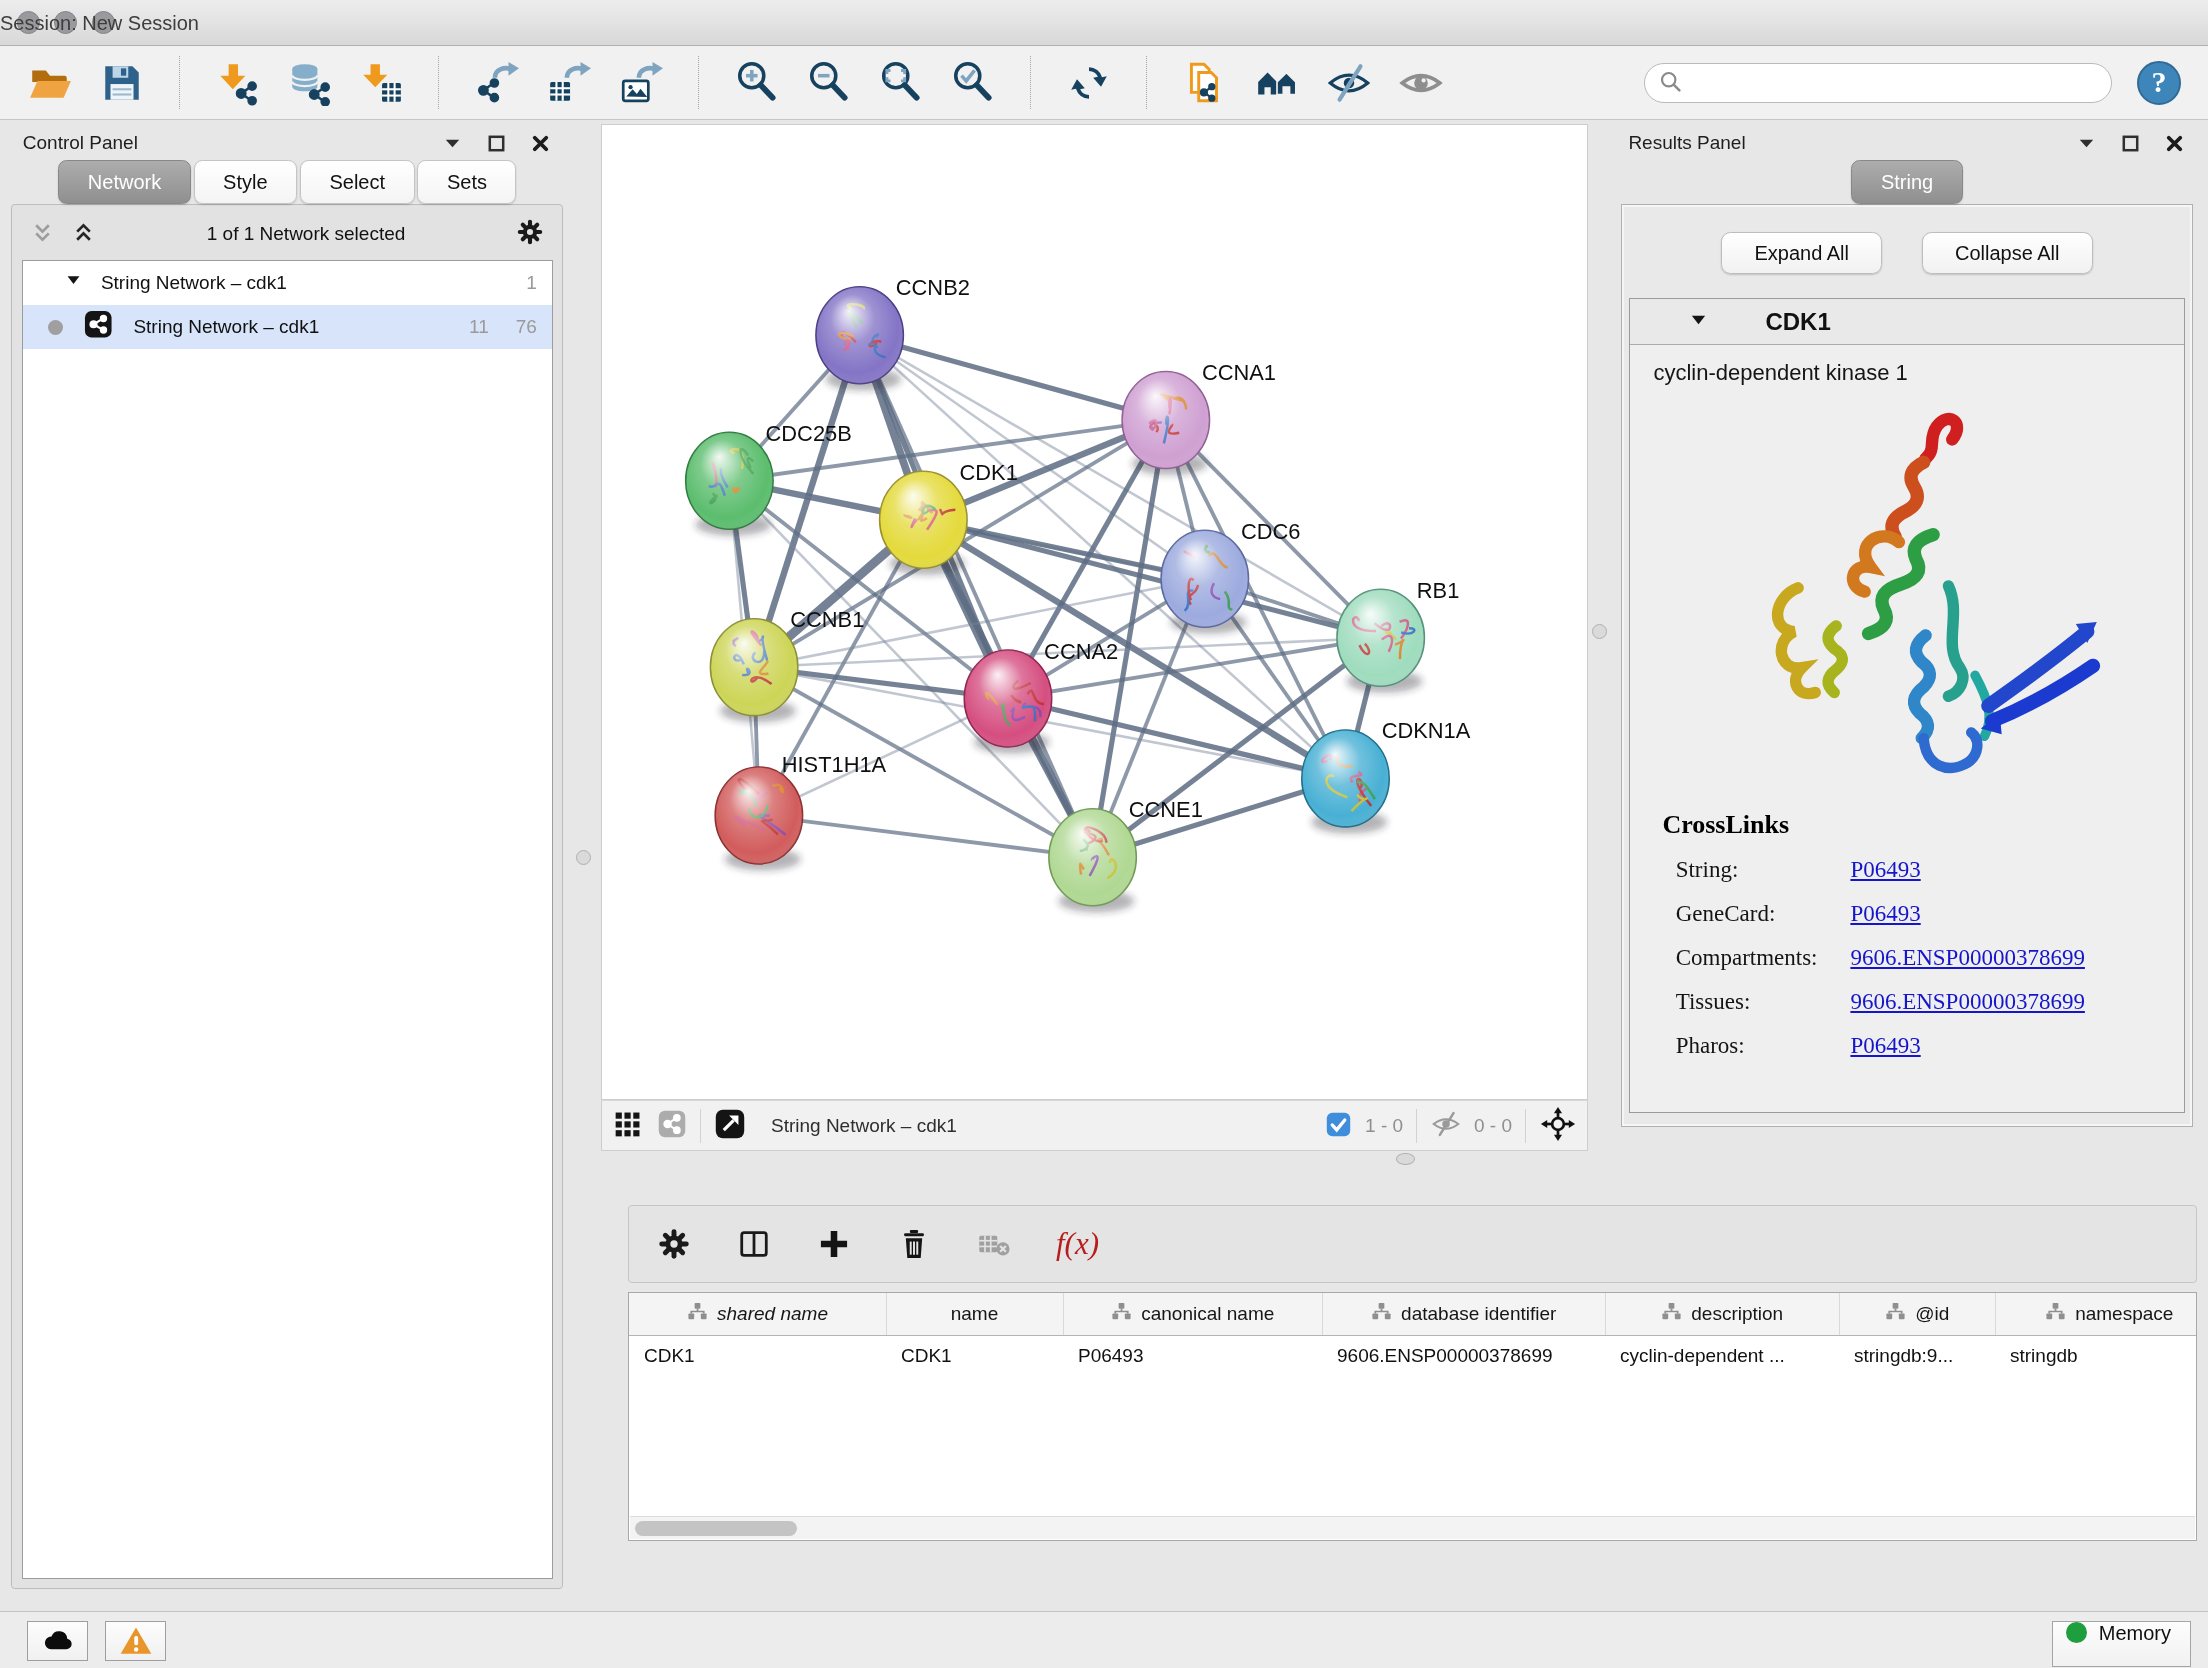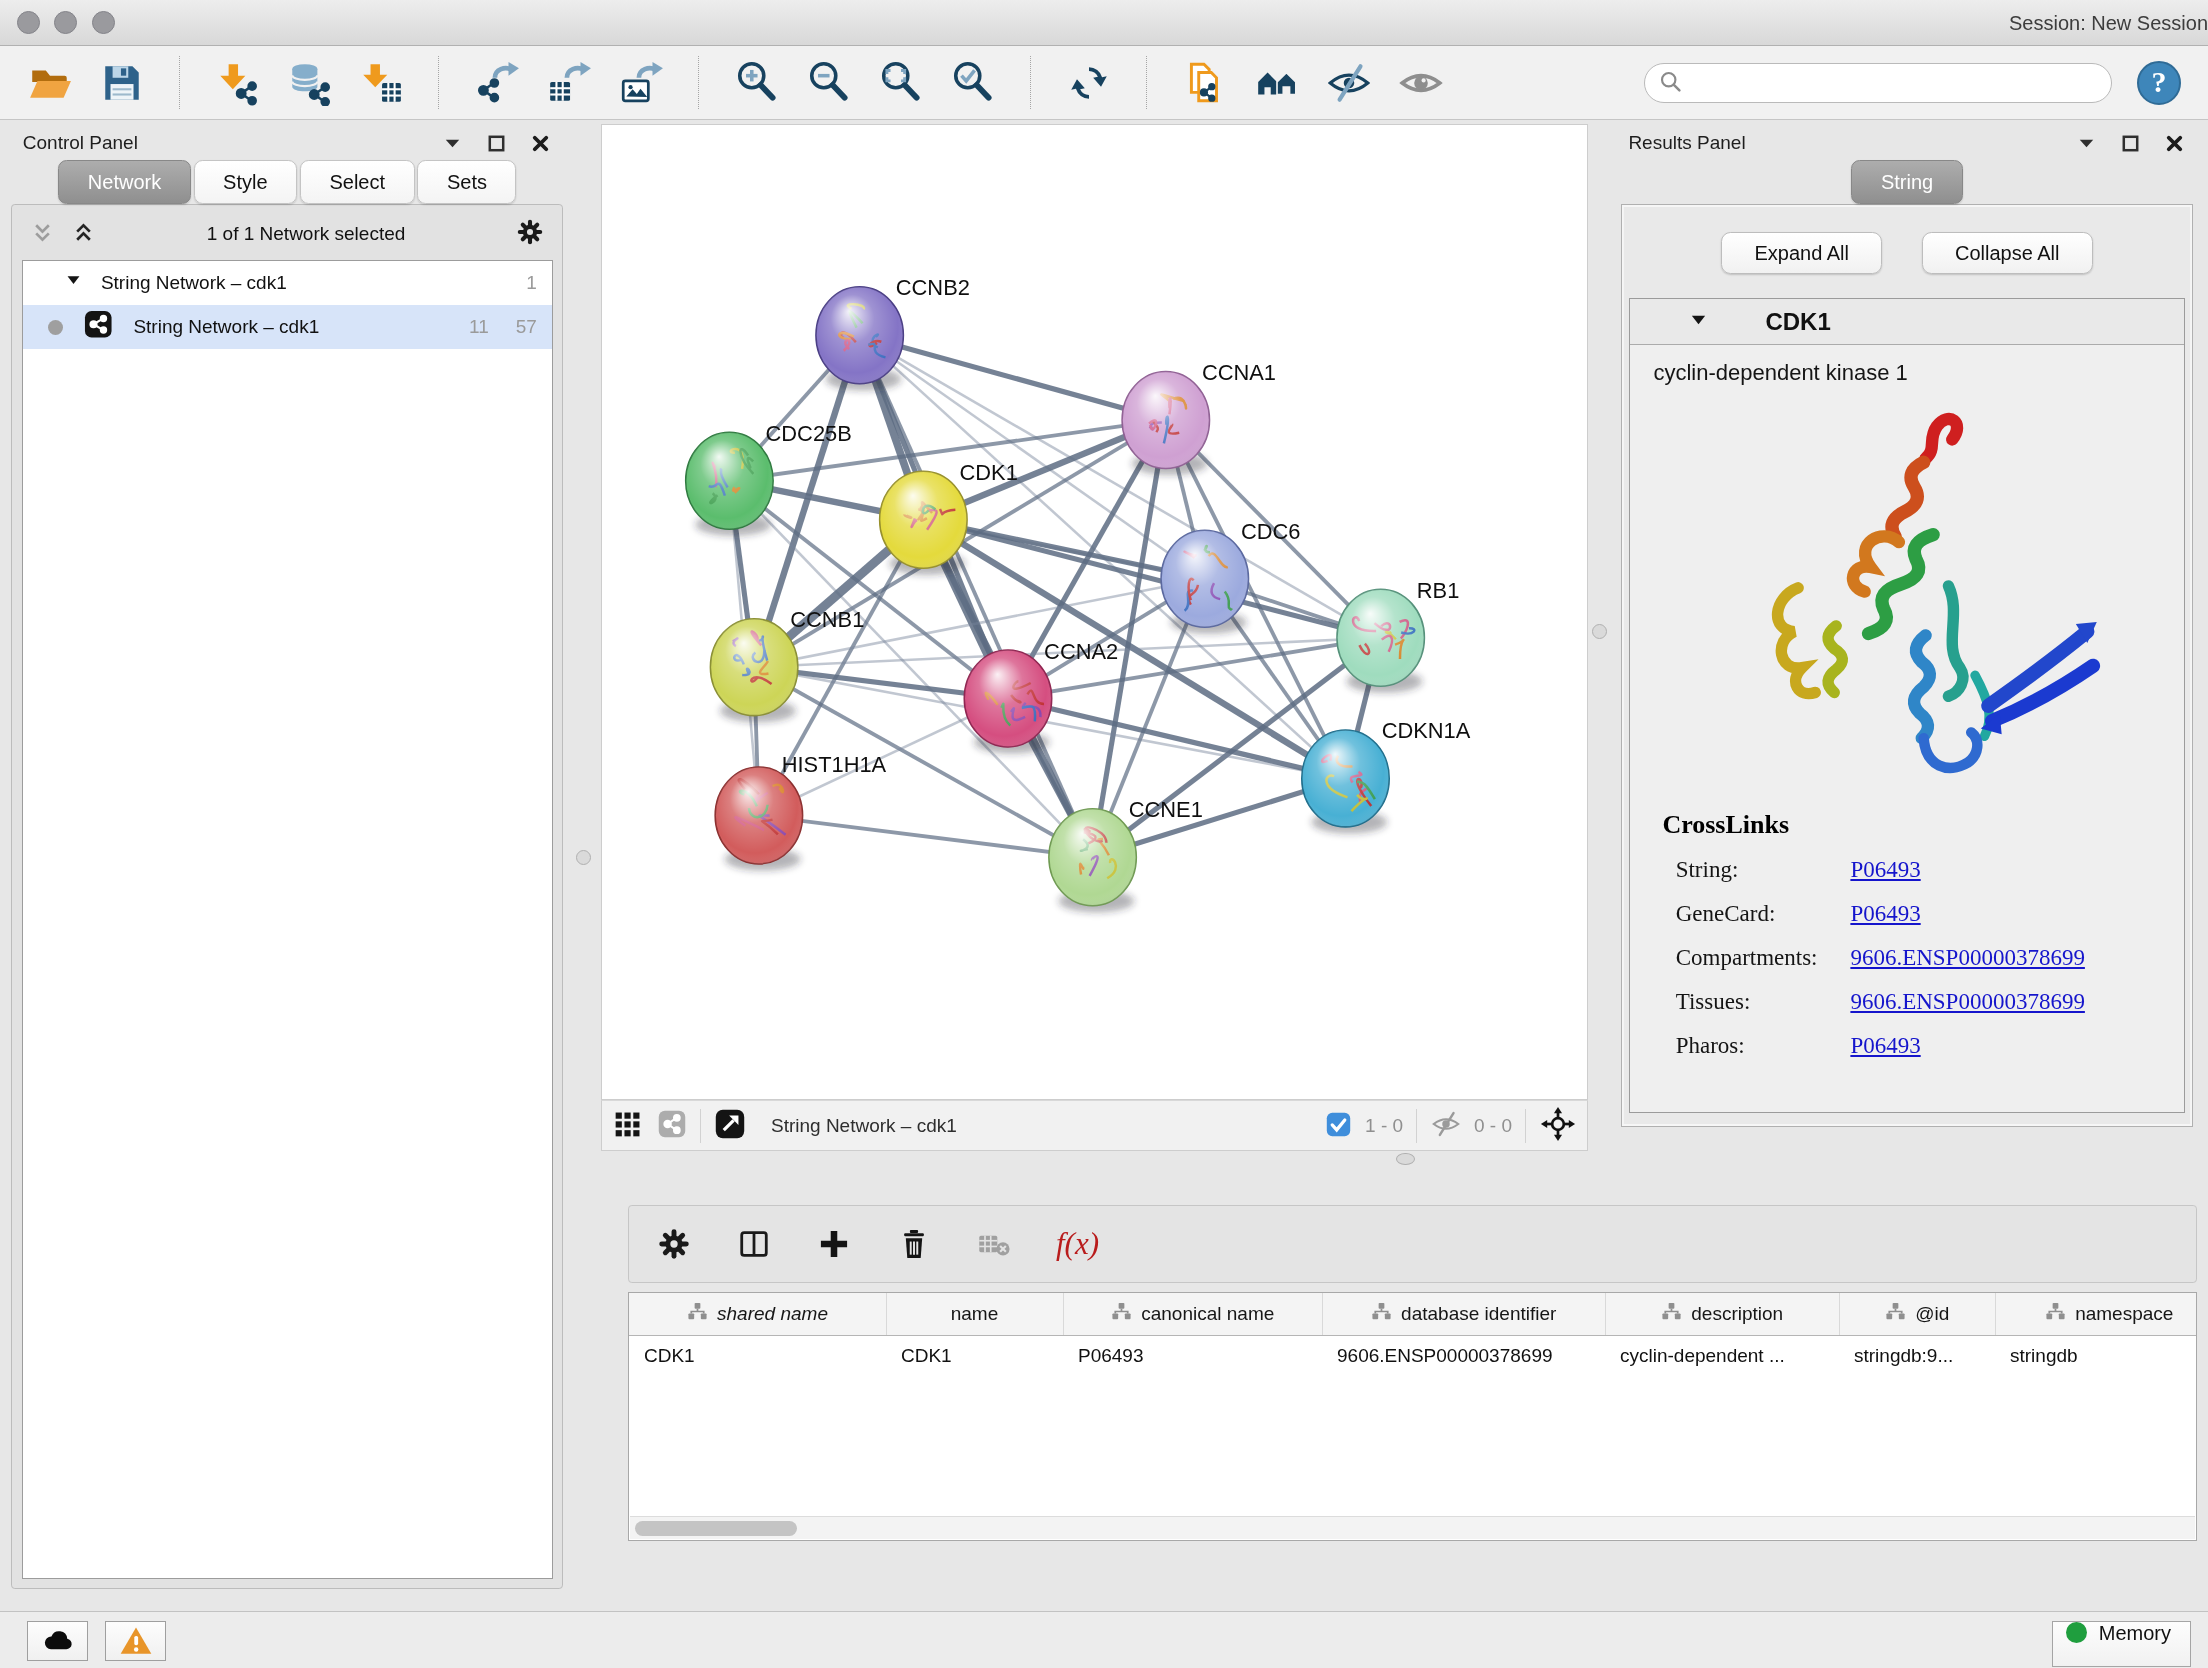--- a/index.html
+++ b/index.html
@@ -5,21 +5,21 @@
   * { margin:0; padding:0; box-sizing:border-box; }
   html,body { width:2208px; height:1668px; }
   body { position:relative; font-family:"Liberation Sans",sans-serif; background:#e7e7e7; overflow:hidden; }
 
   
   .titlebar { position:absolute; left:0; top:0; width:100%; height:46px;
     background:linear-gradient(#ededed,#d8d8d8); border-bottom:1px solid #b1b1b1; }
   .lights { position:absolute; left:17px; top:11.4px; display:flex; gap:14.3px; }
   .light { width:23px; height:23px; border-radius:50%; background:#9a9a9e; border:1px solid #84848a; }
   .win-title { position:absolute; left:0; right:0; top:0; height:46px; line-height:46px;
-    text-align:right; font-size:20px; color:#3d3d3d; }
+    text-align:left; font-size:20px; color:#3d3d3d; }
 
   
   .toolbar { position:absolute; left:0; top:46px; width:100%; height:74px; background:#f1f1f1;
     border-bottom:1px solid #c5c5c5; display:flex; align-items:center; padding:0 25px; }
   #toolbar-icons { display:flex; align-items:center; gap:23px; }
   .tb-btn { width:49px; height:49px; display:inline-flex; align-items:center; justify-content:center; cursor:pointer; }
   .tb-sep { width:1.9px; height:53px; border-left:1.9px dotted #a5a5a5; margin:0 9.5px; }
   .search-wrap { margin-left:auto; width:468px; height:40px; background:#fff; border:1px solid #bababa;
     border-radius:20px; display:flex; align-items:center; padding:0 13.3px; gap:7.6px; }
   .search-wrap input { border:none; outline:none; flex:1; font-size:19px; height:34px; background:transparent; }
@@ -392,21 +392,21 @@
                 <line x1="10" y1="15" x2="20" y2="9"></line>
                 <line x1="10" y1="15" x2="20" y2="21"></line>
                 <circle cx="10" cy="15" r="3.2"></circle>
                 <circle cx="20.5" cy="9" r="2.8"></circle>
                 <circle cx="20.5" cy="21" r="2.8"></circle>
               </g>
             </svg></span>
         <span>String Network – cdk1</span>
         <span class="tree-counts">
           <span>11</span>
-          <span>57</span>
+          <span>76</span>
         </span>
       </div>
     </div>
   </div>
 </div>
 
 <div class="canvas-panel">
   <div class="net-canvas" id="network-canvas"><svg width="100%" height="100%" viewBox="0 0 1036 1024">
         <defs>
           <radialGradient id="ballShade" fx="0.38" fy="0.25" r="0.78">

